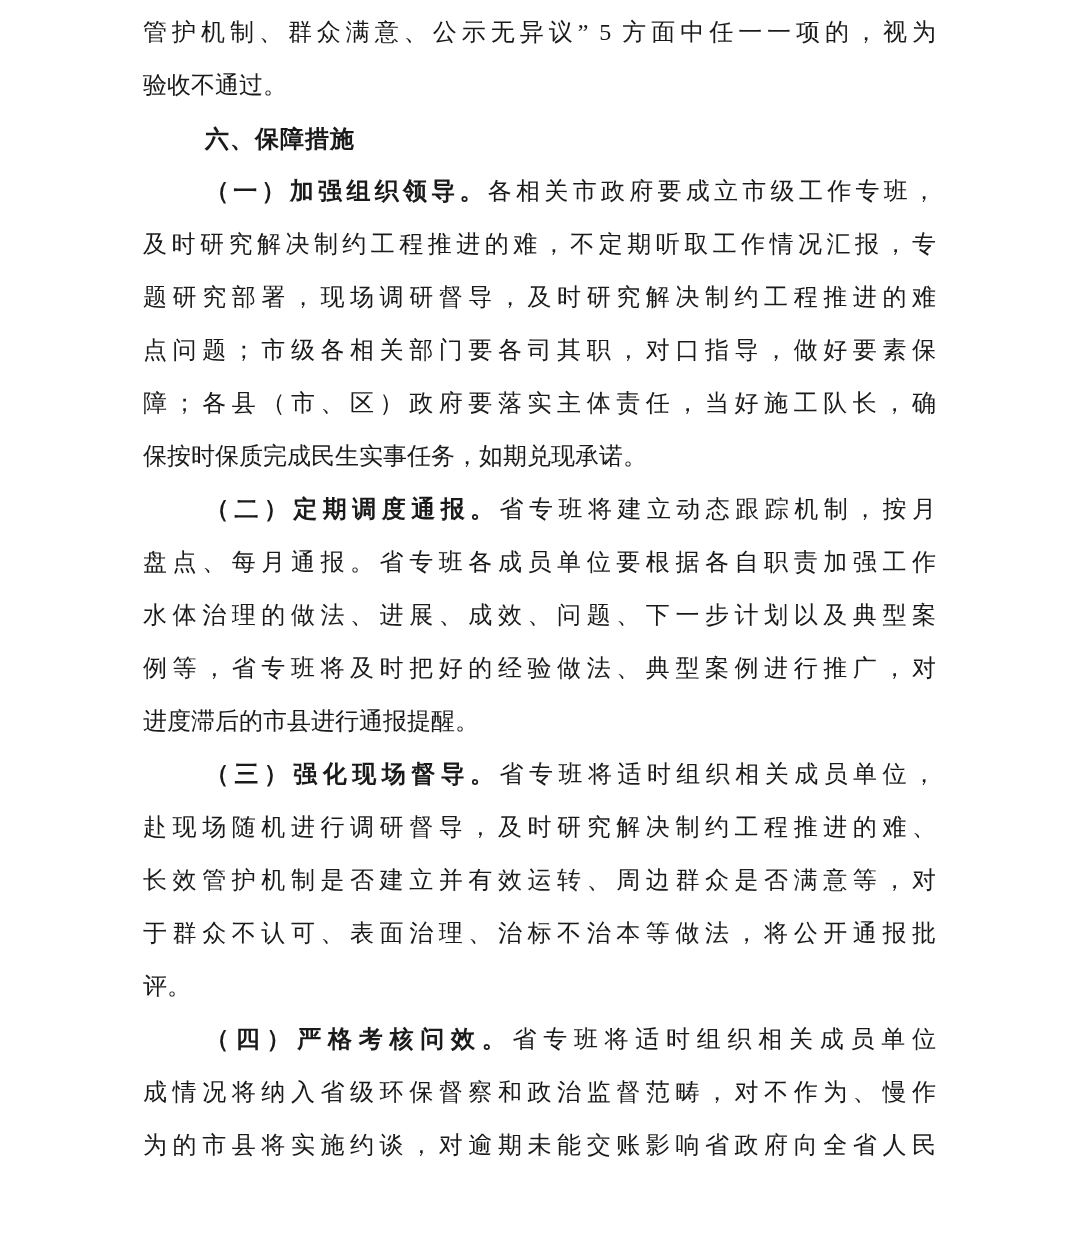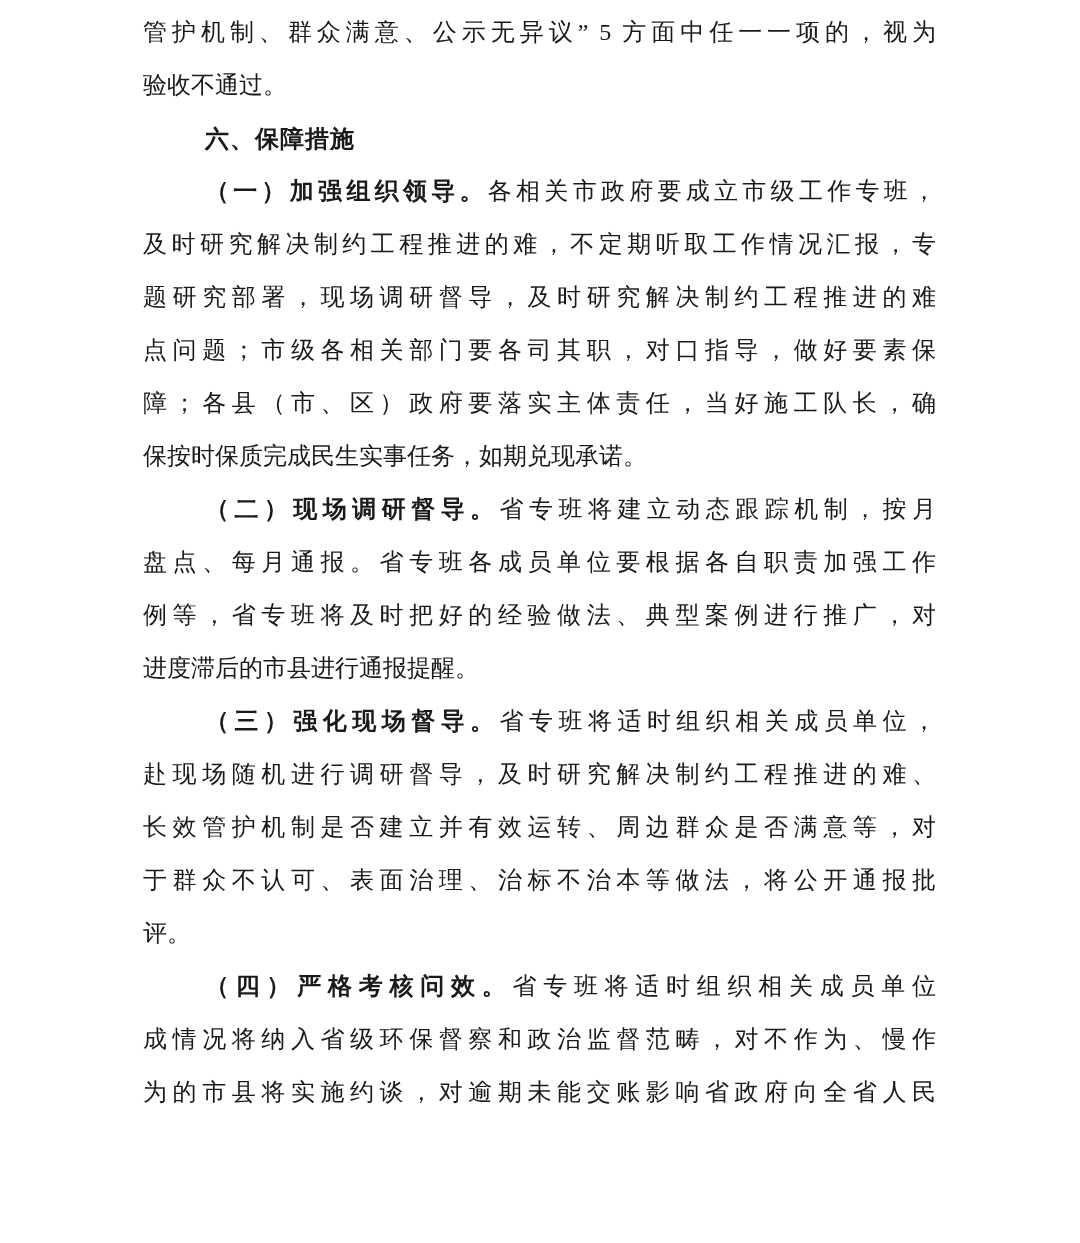--- a/index.html
+++ b/index.html
@@ -45,22 +45,23 @@
   <div class="doc">
       <div class="line just"><span class="seg-body">管护机制、群众满意、公示无异议” 5 方面中任一一项的，视为</span></div>
       <div class="line"><span class="seg-body">验收不通过。</span></div>
       <div class="line indent"><span class="seg-heading">六、保障措施</span></div>
       <div class="line just indent"><span class="seg-lead">（一）加强组织领导。</span><span class="seg-body">各相关市政府要成立市级工作专班，</span></div>
       <div class="line just"><span class="seg-body">及时研究解决制约工程推进的难，不定期听取工作情况汇报，专</span></div>
       <div class="line just"><span class="seg-body">题研究部署，现场调研督导，及时研究解决制约工程推进的难</span></div>
       <div class="line just"><span class="seg-body">点问题；市级各相关部门要各司其职，对口指导，做好要素保</span></div>
       <div class="line just"><span class="seg-body">障；各县（市、区）政府要落实主体责任，当好施工队长，确</span></div>
       <div class="line"><span class="seg-body">保按时保质完成民生实事任务，如期兑现承诺。</span></div>
-      <div class="line just indent"><span class="seg-lead">（二）现场调研督导。</span><span class="seg-body">省专班将建立动态跟踪机制，按月</span></div>
+      <div class="line just indent"><span class="seg-lead">（二）定期调度通报。</span><span class="seg-body">省专班将建立动态跟踪机制，按月</span></div>
       <div class="line just"><span class="seg-body">盘点、每月通报。省专班各成员单位要根据各自职责加强工作</span></div>
+      <div class="line just"><span class="seg-body">水体治理的做法、进展、成效、问题、下一步计划以及典型案</span></div>
       <div class="line just"><span class="seg-body">例等，省专班将及时把好的经验做法、典型案例进行推广，对</span></div>
       <div class="line"><span class="seg-body">进度滞后的市县进行通报提醒。</span></div>
       <div class="line just indent"><span class="seg-lead">（三）强化现场督导。</span><span class="seg-body">省专班将适时组织相关成员单位，</span></div>
       <div class="line just"><span class="seg-body">赴现场随机进行调研督导，及时研究解决制约工程推进的难、</span></div>
       <div class="line just"><span class="seg-body">长效管护机制是否建立并有效运转、周边群众是否满意等，对</span></div>
       <div class="line just"><span class="seg-body">于群众不认可、表面治理、治标不治本等做法，将公开通报批</span></div>
       <div class="line"><span class="seg-body">评。</span></div>
       <div class="line just indent"><span class="seg-lead">（四）严格考核问效。</span><span class="seg-body">省专班将适时组织相关成员单位</span></div>
       <div class="line just"><span class="seg-body">成情况将纳入省级环保督察和政治监督范畴，对不作为、慢作</span></div>
       <div class="line just"><span class="seg-body">为的市县将实施约谈，对逾期未能交账影响省政府向全省人民</span></div>

